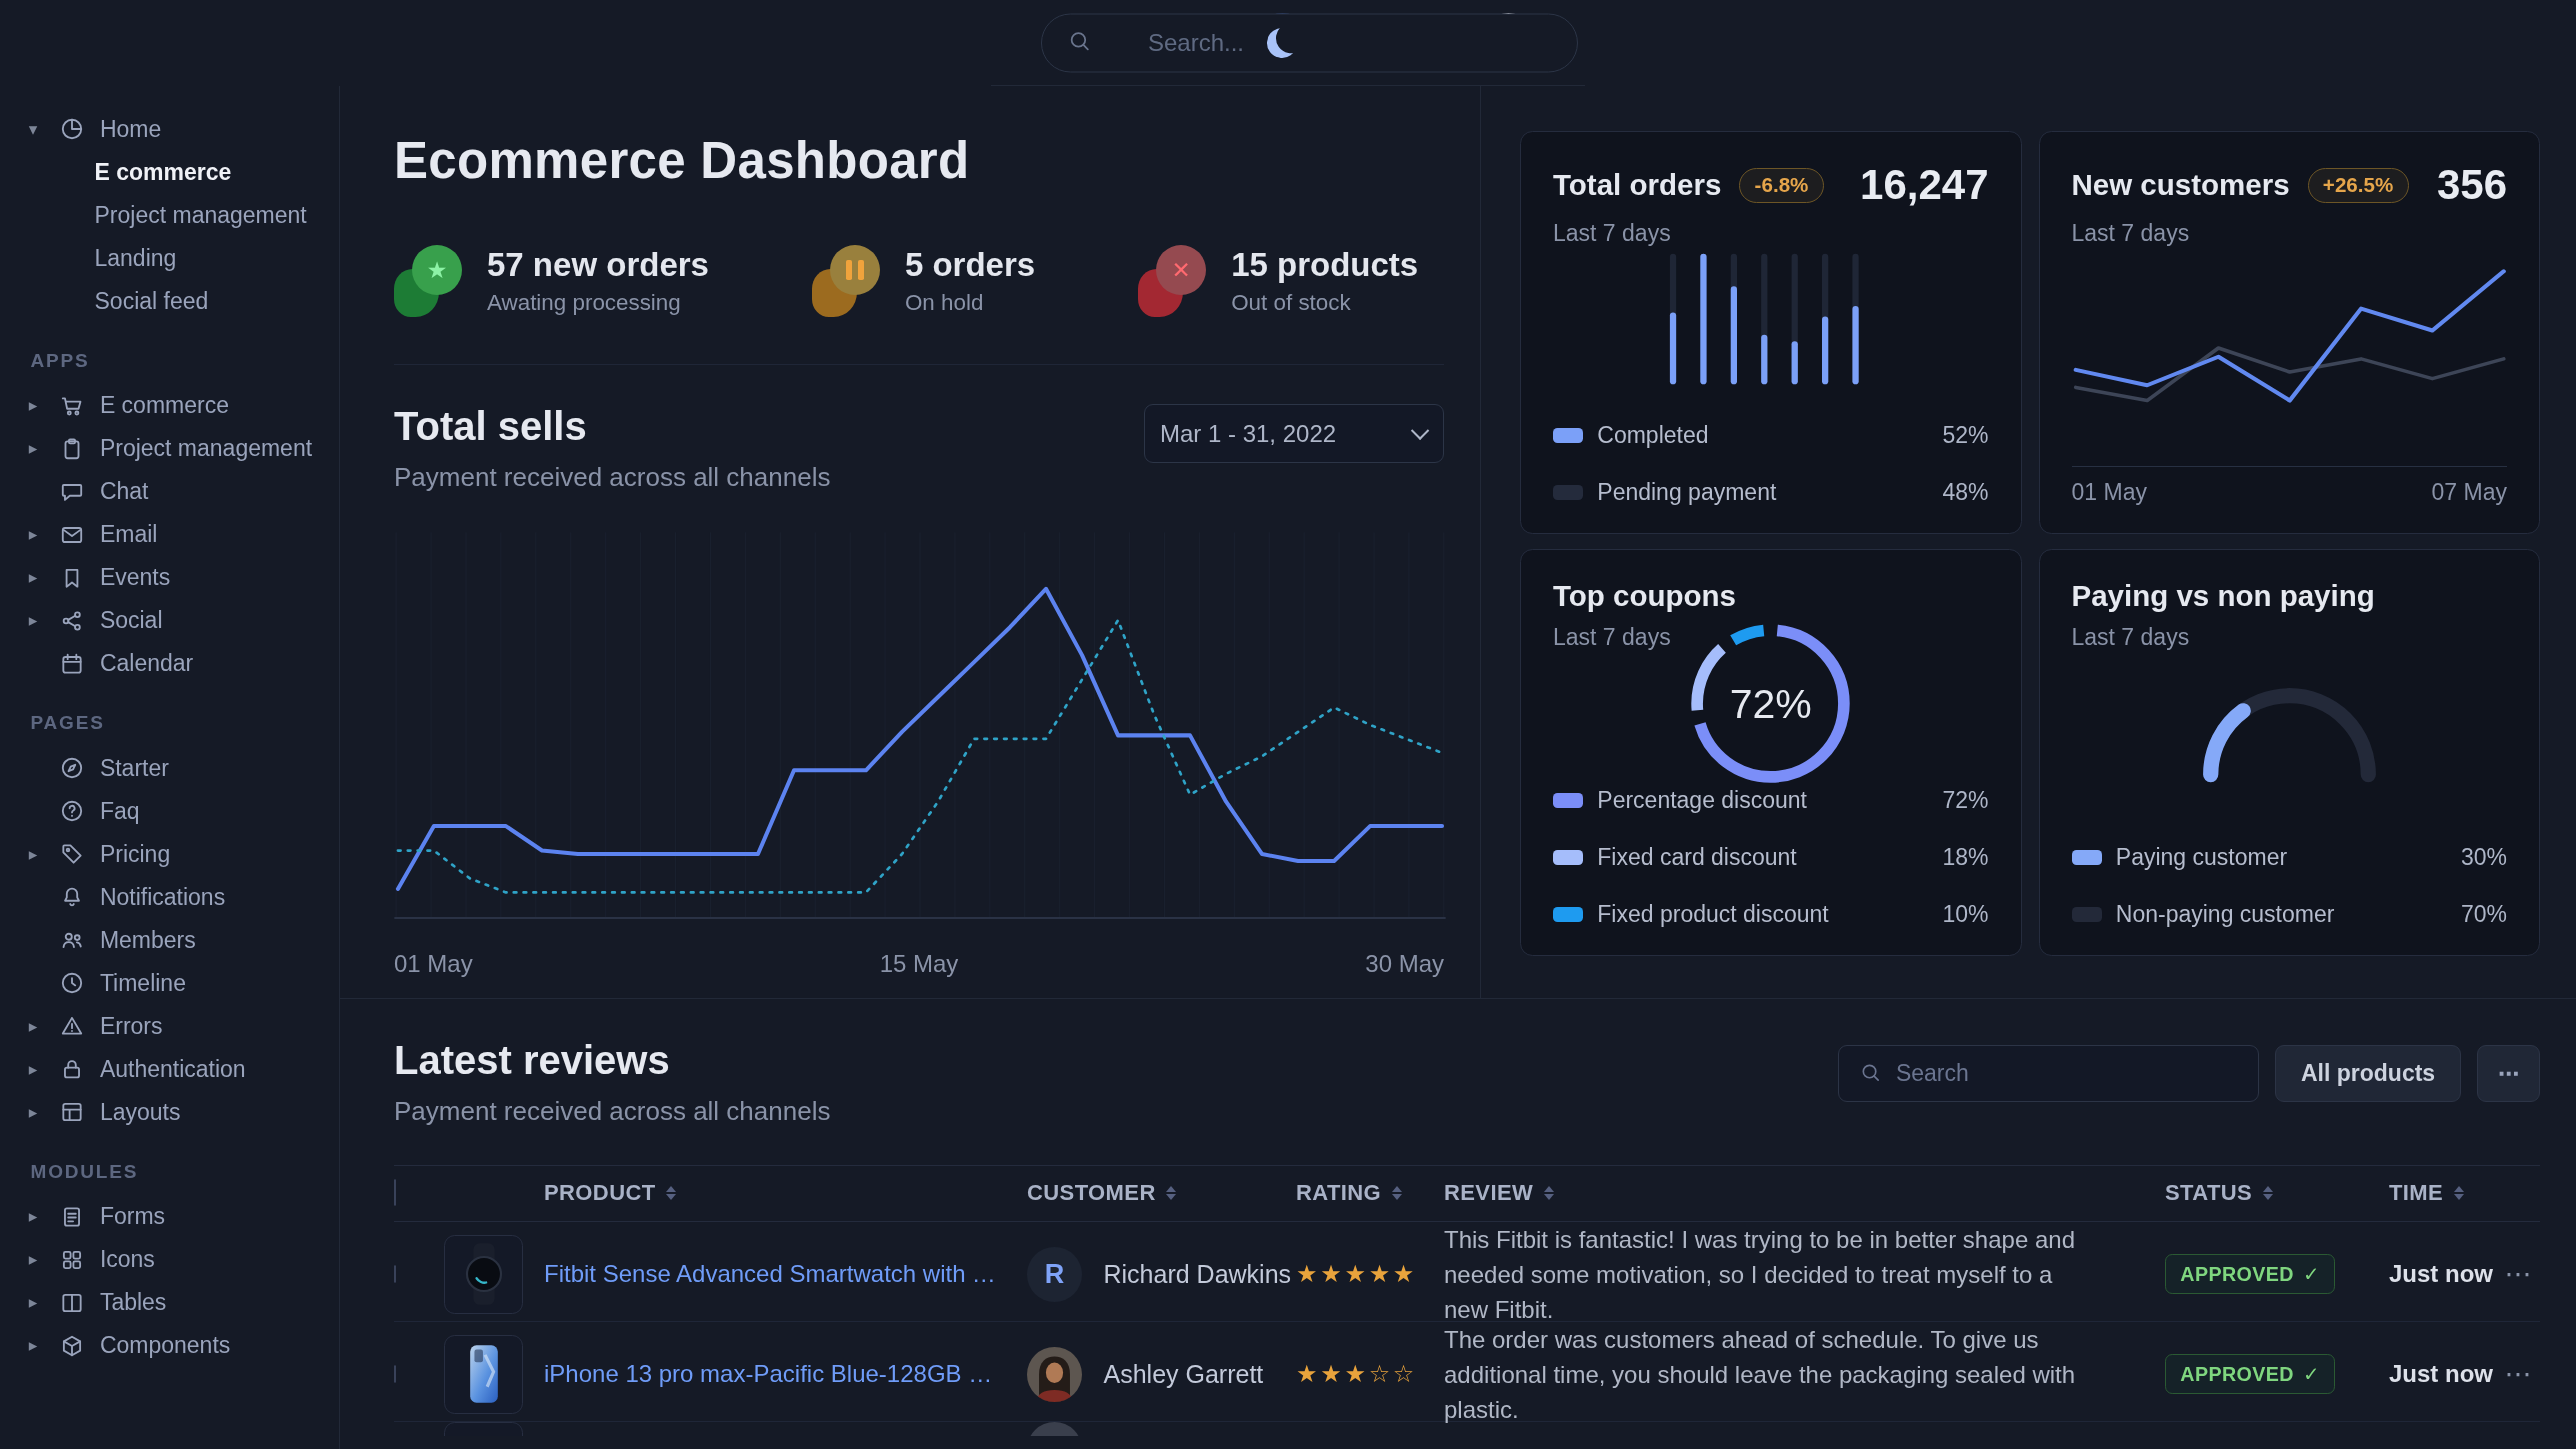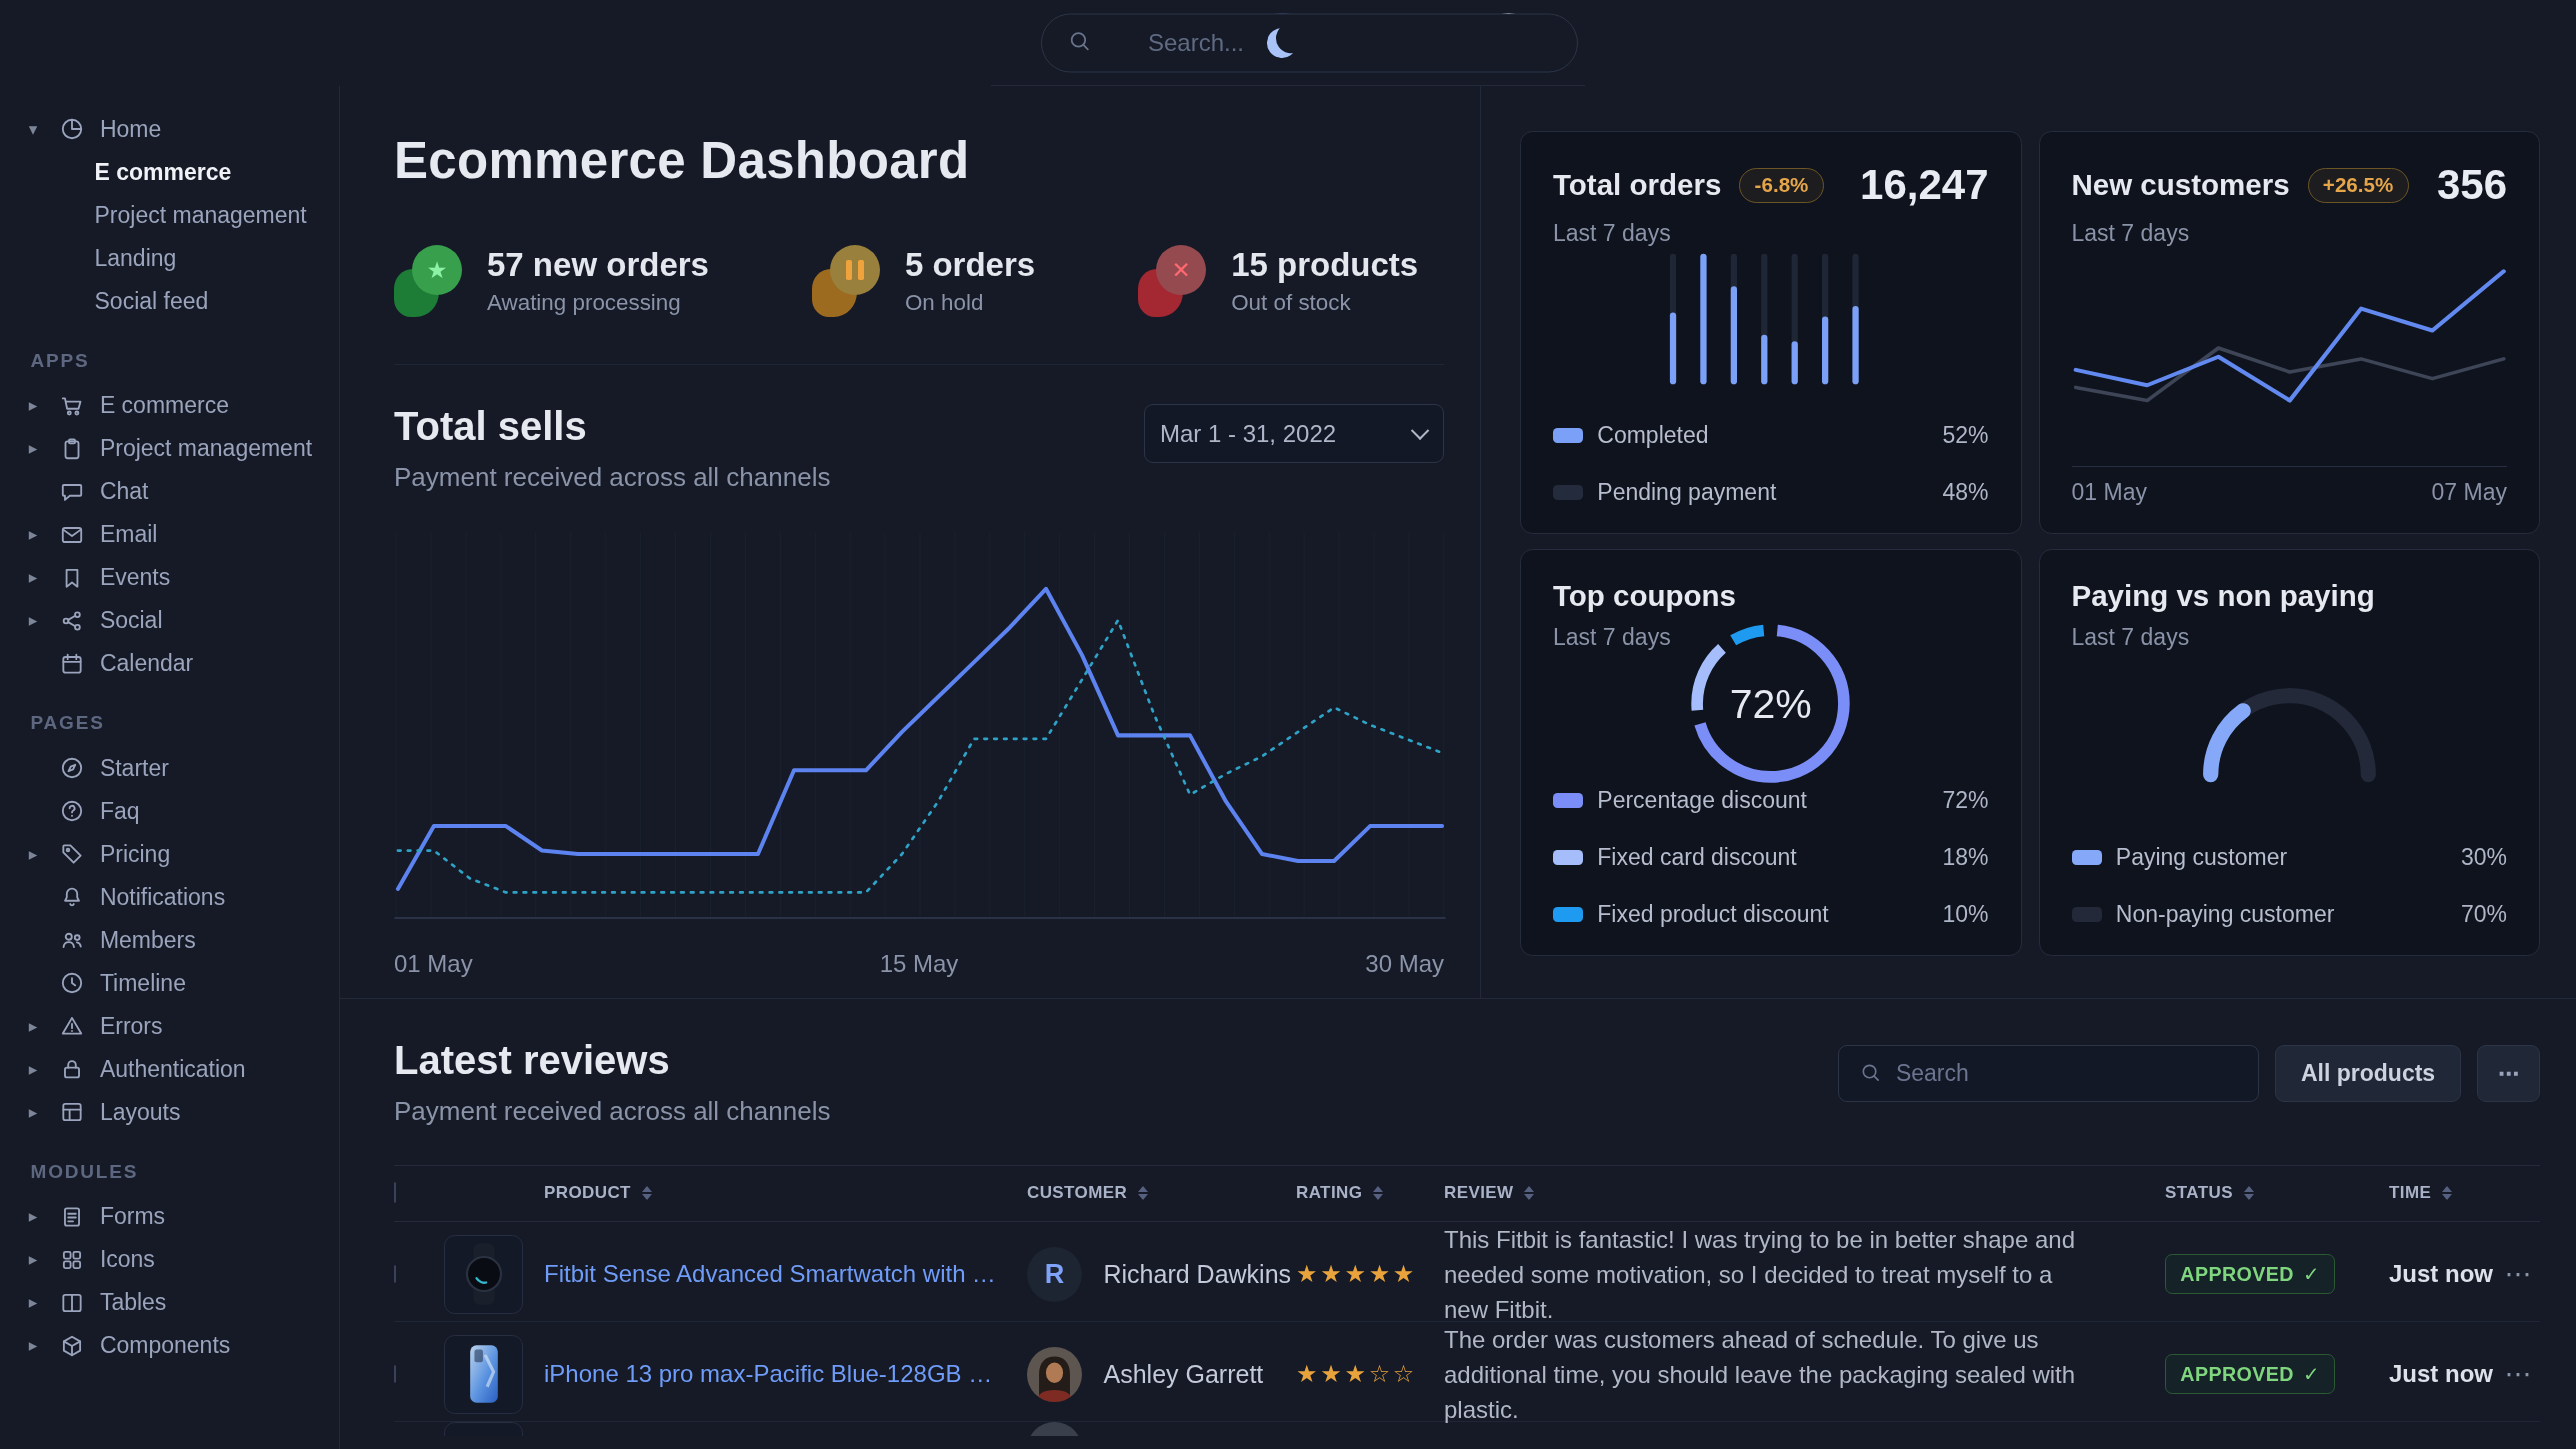--- a/index.html
+++ b/index.html
@@ -114,21 +114,21 @@
   .search-sm input::placeholder { color: #6b7590; }
   .btn { height: 57px; padding: 0 25px; border: 1.8px solid #2c3446; background: #202736;
     border-radius: 9px; font-size: 23px; font-weight: 700; color: #cdd3df;
     display: flex; align-items: center; cursor: pointer; }
   .btn.sq { padding: 0 19.7px; color: #9aa4bc; font-size: 21.5px; }
   .tbl { margin-top: 38px; }
   .thead, .trow { display: grid;
     grid-template-columns: 50px 100px 483px 269px 148px 721px 224px 107px 44px;
     align-items: center; }
   .thead { height: 57px; border-top: 1.8px solid #242b3d; border-bottom: 1.8px solid #242b3d;
-    font-size: 17px; font-weight: 700; color: #a9b2c7; letter-spacing: 0.4px; }
+    font-size: 22px; font-weight: 700; color: #a9b2c7; letter-spacing: 0.4px; }
   .th { display: flex; align-items: center; gap: 10.7px; }
   .sort { display: inline-flex; flex-direction: column; gap: 2.7px; }
   .sort i { width: 0; height: 0; border-left: 5.4px solid transparent; border-right: 5.4px solid transparent; }
   .sort i.up { border-bottom: 6.3px solid #566080; }
   .sort i.dn { border-top: 6.3px solid #566080; }
   .trow { height: 100px; border-bottom: 1.8px solid #1f2638; }
   .trow.partial { height: 14.3px; border-bottom: 0; overflow: hidden; align-items: start; }
   .checkbox { width: 30px; height: 30px; border: 1.8px solid #39425a; border-radius: 7.2px; cursor: pointer; }
   .thumb { width: 79px; height: 79px; border: 1.8px solid #272e41; background: #141927;
     border-radius: 10.7px; overflow: hidden; display: flex; align-items: center; justify-content: center; }

